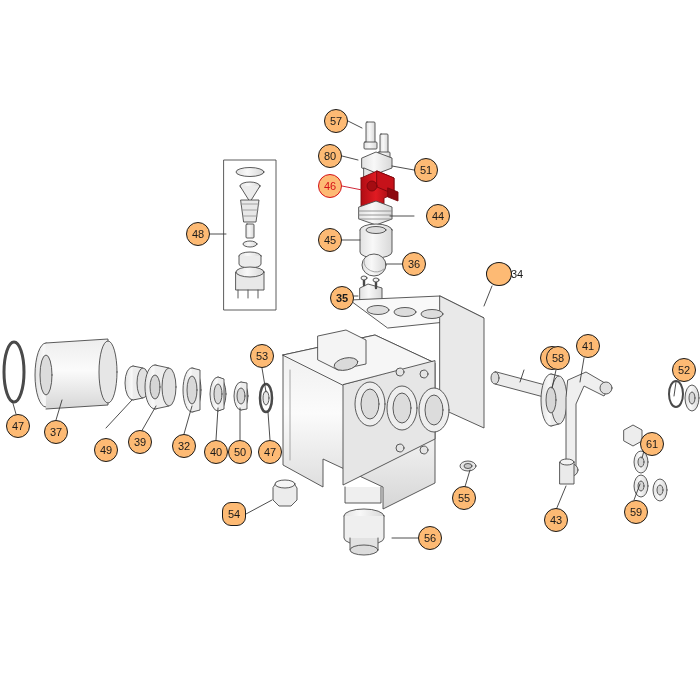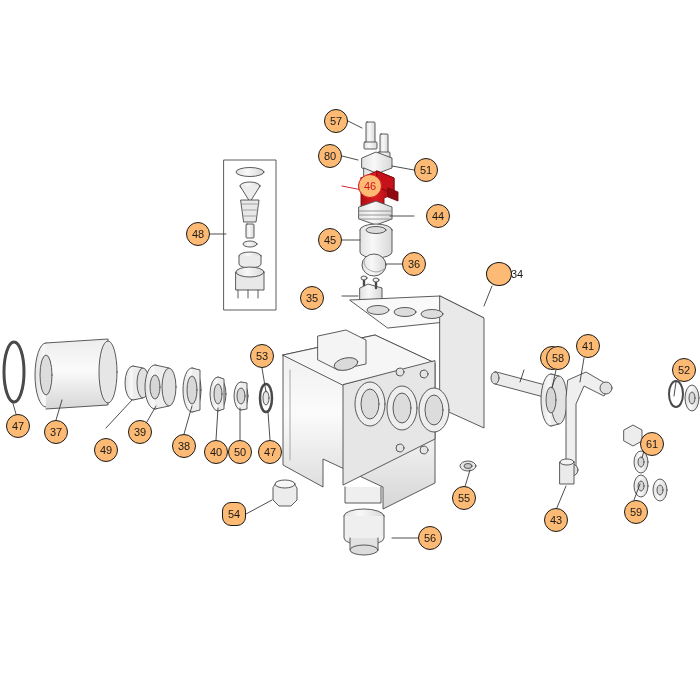--- a/index.html
+++ b/index.html
@@ -34,21 +34,20 @@
     color: #1a1a1a;
     font-size: 11px;
     line-height: 22px;
     text-align: center;
     box-sizing: border-box;
     font-family: "Liberation Sans", sans-serif;
   }
   .callout.highlight {
     border-color: #d4121a;
     color: #d4121a;
-    margin-left: 40px;
   }
 </style>
 </head>
 <body>
 
 <div id="stage">
 
   <svg id="diagram-svg" viewBox="0 0 700 700">
     <defs>
       <linearGradient id="metalV" x1="0" y1="0" x2="1" y2="0">
@@ -286,33 +285,33 @@
   </svg>
 
   <div id="callout-layer">
       <div class="callout" style="left: 324px; top: 109px;">57</div>
       <div class="callout" style="left: 318px; top: 144px;">80</div>
       <div class="callout" style="left: 414px; top: 158px;">51</div>
       <div class="callout highlight" style="left: 318px; top: 174px;">46</div>
       <div class="callout" style="left: 426px; top: 204px;">44</div>
       <div class="callout" style="left: 318px; top: 228px;">45</div>
       <div class="callout" style="left: 402px; top: 252px;">36</div>
-      <div class="callout" style="left: 300px; top: 286px;">35</div>
+      <div class="callout" style="left: 330px; top: 286px; font-weight: bold;">35</div>
       <div class="callout" style="left: 486px; top: 262px; padding-left: 24px;">34</div>
       <div class="callout" style="left: 186px; top: 222px;">48</div>
       <div class="callout" style="left: 250px; top: 344px;">53</div>
       <div class="callout" style="left: 540px; top: 346px; text-align: right;">42</div>
       <div class="callout" style="left: 546px; top: 346px;">58</div>
       <div class="callout" style="left: 576px; top: 334px;">41</div>
       <div class="callout" style="left: 672px; top: 358px;">52</div>
       <div class="callout" style="left: 6px; top: 414px;">47</div>
       <div class="callout" style="left: 44px; top: 420px;">37</div>
       <div class="callout" style="left: 94px; top: 428px; margin-top: 10px;">49</div>
-      <div class="callout" style="left: 128px; top: 420px; text-align: center;">39</div>
-      <div class="callout" style="left: 172px; top: 434px;">38</div>
+      <div class="callout" style="left: 128px; top: 430px; text-align: center;">39</div>
+      <div class="callout" style="left: 172px; top: 434px;">32</div>
       <div class="callout" style="left: 204px; top: 440px;">40</div>
       <div class="callout" style="left: 228px; top: 440px;">50</div>
       <div class="callout" style="left: 258px; top: 440px;">47</div>
       <div class="callout" style="left: 640px; top: 432px;">61</div>
       <div class="callout" style="left: 624px; top: 500px;">59</div>
       <div class="callout" style="left: 544px; top: 508px;">43</div>
       <div class="callout" style="left: 452px; top: 486px;">55</div>
       <div class="callout" style="left: 222px; top: 502px; border-radius: 9px;">54</div>
       <div class="callout" style="left: 418px; top: 526px;">56</div>
     </div>

